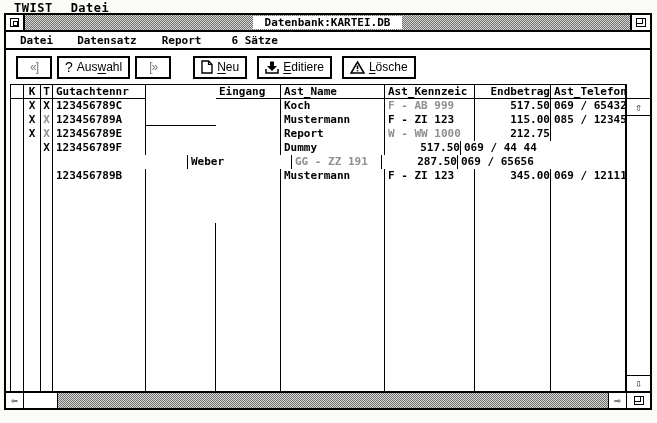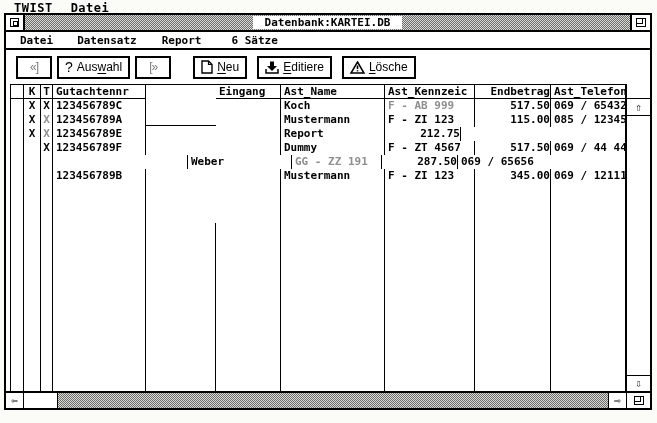--- a/index.html
+++ b/index.html
@@ -188,33 +188,33 @@
   </div>
 
   <div class="trow">
     <div class="cell c-gutter"></div>
     <div class="cell c-k">X</div>
     <div class="cell c-t muted">X</div>
     <div class="cell c-nr">123456789E</div>
     <div class="cell c-ein"></div>
     <div class="cell c-aus"></div>
     <div class="cell c-name">Report</div>
+    <div class="cell c-kennz muted">W - WW 1000</div>
     <div class="cell c-betrag">212.75</div>
     <div class="cell c-tel"></div>
   </div>
 
   <div class="trow">
     <div class="cell c-gutter"></div>
     <div class="cell c-k"></div>
     <div class="cell c-t">X</div>
     <div class="cell c-nr">123456789F</div>
     <div class="cell c-ein"></div>
     <div class="cell c-aus"></div>
     <div class="cell c-name">Dummy</div>
-    <div class="cell c-kennz">F - ZT 4567</div>
     <div class="cell c-betrag">517.50</div>
     <div class="cell c-tel">069 / 44 44</div>
   </div>
 
   <div class="trow">
     <div class="cell c-gutter"></div>
     <div class="cell c-k"></div>
     <div class="cell c-t"></div>
     <div class="cell c-ein"></div>
     <div class="cell c-aus"></div>

